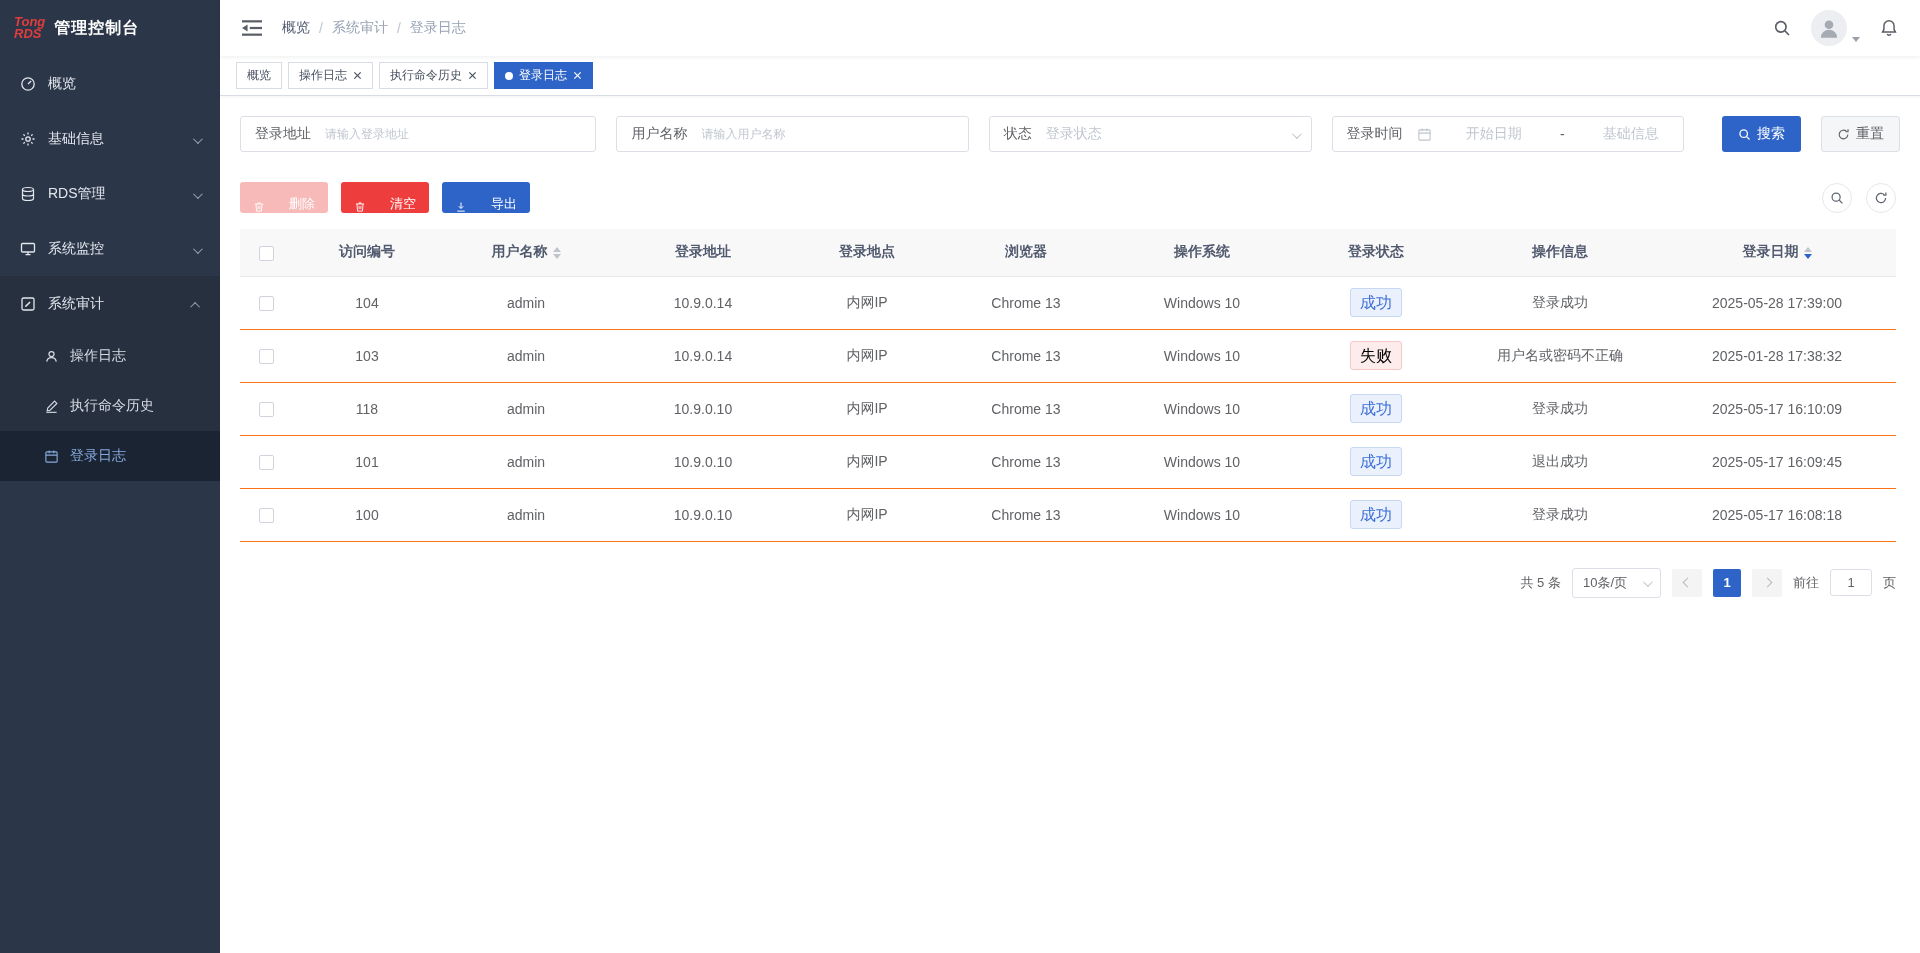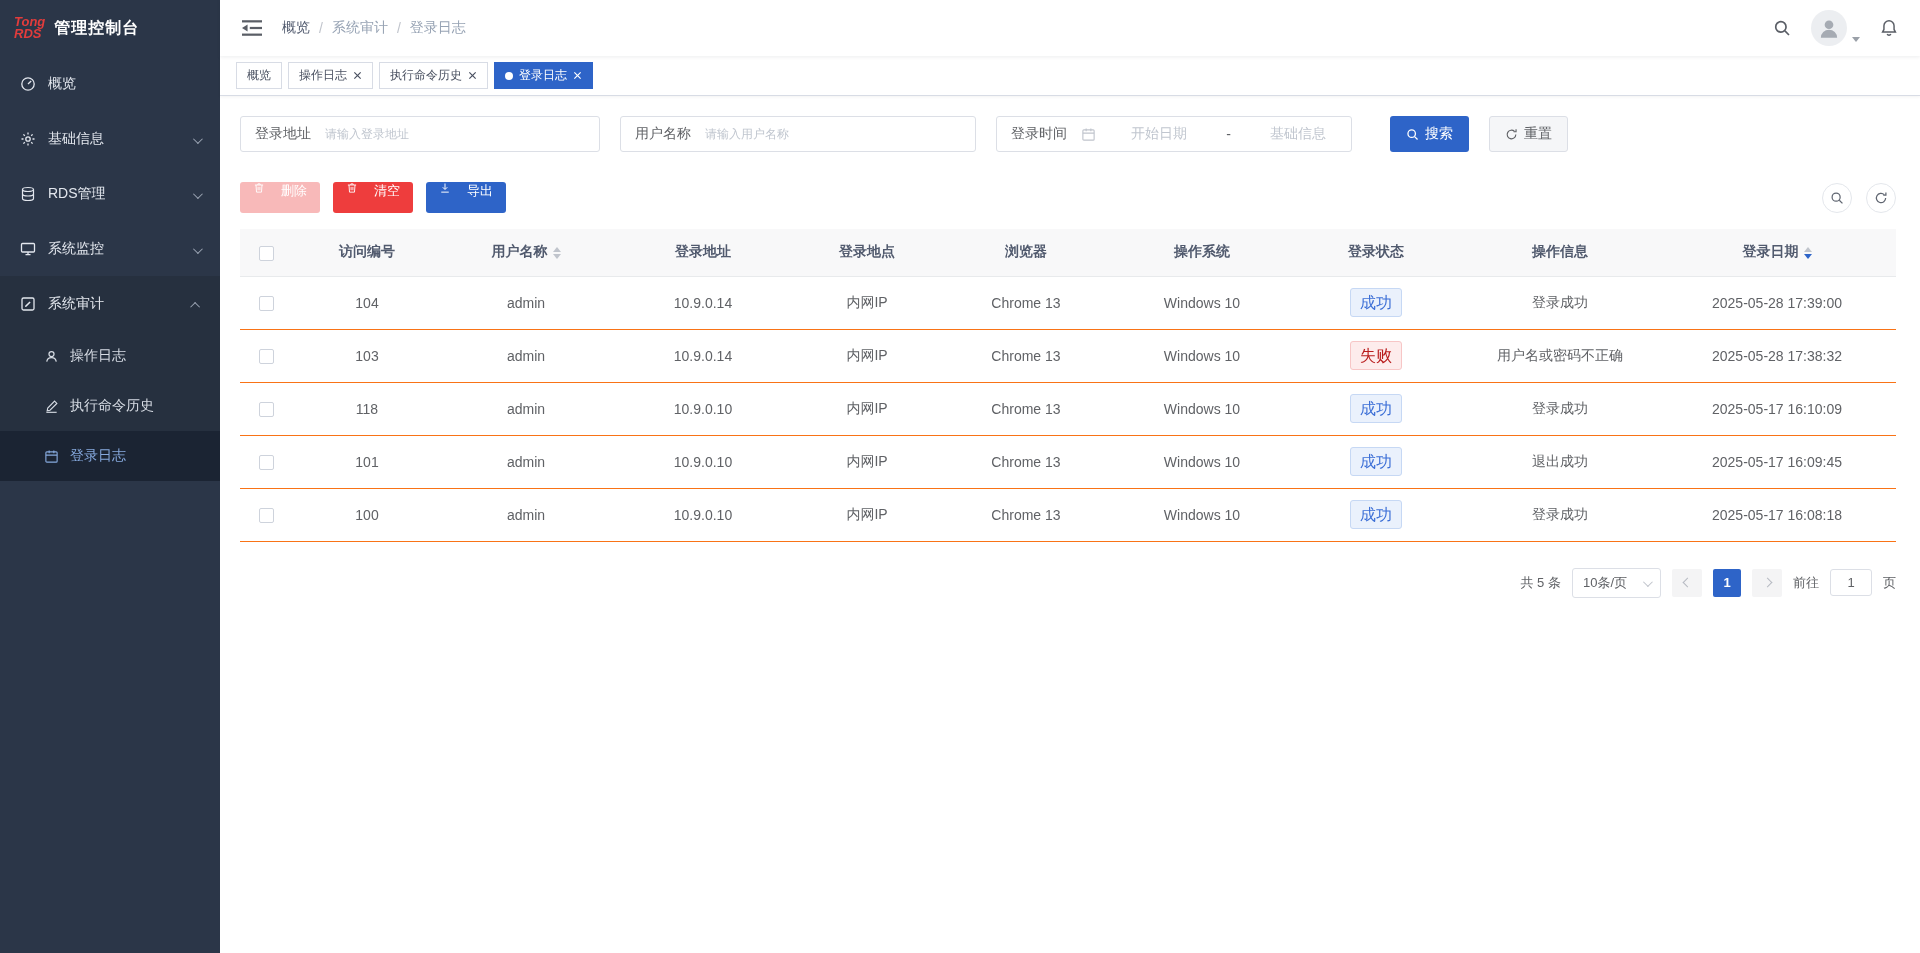--- a/index.html
+++ b/index.html
@@ -69,42 +69,42 @@
   .date-text { flex:1; text-align:center; }
 
   .btn { height:36px; border:1px solid transparent; border-radius:3px; font-size:14px; display:inline-flex; align-items:center; gap:6px; padding:0 15px; cursor:pointer; white-space:nowrap; }
   .btn svg { width:13px; height:13px; }
   .btn-primary { background:#2e64c8; color:#fff; }
   .btn-plain { background:#f5f6f8; border-color:#dcdfe6; color:#606266; }
   .search-btn { margin-left:18px; }
 
   
   .toolbar { display:flex; align-items:center; gap:13px; padding:30px 24px 0 20px; }
-  .btn-sm { height:31px; border:none; border-radius:3px; font-size:13px; display:inline-flex; align-items:flex-start; gap:16px; padding:0 13px; cursor:pointer; white-space:nowrap; }
+  .btn-sm { height:31px; border:none; border-radius:3px; font-size:13px; display:inline-flex; align-items:flex-end; gap:24px; padding:0 13px; cursor:pointer; white-space:nowrap; }
   .btn-sm svg { width:12px; height:12px; }
   .btn-del { background:#f8b9b9; color:#fff; cursor:not-allowed; }
   .btn-clear { background:#ee3d3d; color:#fff; }
   .btn-export { background:#2e64c8; color:#fff; }
   .circle-btns { margin-left:auto; display:flex; gap:14px; }
   .cbtn { width:30px; height:30px; border-radius:50%; border:1px solid #e4e7ec; background:#fff; display:flex; align-items:center; justify-content:center; color:#5f6570; cursor:pointer; }
   .cbtn svg { width:14px; height:14px; }
 
   
   .table-wrap { padding:16px 24px 0 20px; }
   table { width:100%; border-collapse:collapse; table-layout:fixed; }
   thead th { background:#f8f8f9; height:47px; font-size:14px; color:#515a6e; font-weight:bold; text-align:center; border-bottom:1px solid #e8eaec; }
   tbody td { height:53px; font-size:14px; color:#606266; text-align:center; border-bottom:1px solid #f97316; background:#fff; white-space:nowrap; overflow:hidden; }
   .checkbox { display:inline-block; width:15px; height:15px; border:1px solid #ced3dc; border-radius:2px; background:#fff; vertical-align:middle; cursor:pointer; }
   .sorters { display:inline-flex; flex-direction:column; gap:2px; margin-left:5px; vertical-align:middle; }
   .caret-u { width:0; height:0; border-left:4px solid transparent; border-right:4px solid transparent; border-bottom:5px solid #c0c4cc; }
   .caret-d { width:0; height:0; border-left:4px solid transparent; border-right:4px solid transparent; border-top:5px solid #c0c4cc; }
   .caret-d.on { border-top-color:#2e64c8; }
   .badge { display:inline-block; min-width:26px; padding:4px 9px; font-size:16px; border-radius:3px; line-height:1.2; }
   .badge[data-type="success"] { color:#3c6fd6; background:#eaf1fc; border:1px solid #c6d8f4; }
-  .badge[data-type="fail"] { color:#b91c1c; background:#fdecec; border:1px solid #f7c6c6; }
+  .badge[data-type="fail"] { color:#000000; background:#fdecec; border:1px solid #f7c6c6; }
 
   
   .pagination { display:flex; align-items:center; justify-content:flex-end; gap:11px; padding:26px 24px 0 0; font-size:13px; color:#606266; }
   .psel { height:30px; border:1px solid #dcdfe6; border-radius:3px; display:flex; align-items:center; gap:16px; padding:0 10px; cursor:pointer; }
   .psel .sel-chev { color:#c0c4cc; }
   .pbtn { min-width:30px; height:28px; background:#f4f4f5; color:#b6bac2; display:flex; align-items:center; justify-content:center; border-radius:2px; cursor:pointer; }
   .pnum { min-width:28px; height:28px; background:#2e64c8; color:#fff; display:flex; align-items:center; justify-content:center; border-radius:2px; font-weight:bold; cursor:pointer; }
   .goto-input { width:42px; height:27px; border:1px solid #dcdfe6; border-radius:3px; text-align:center; font-size:13px; color:#606266; outline:none; }
 </style>
 </head>
@@ -253,20 +253,25 @@
 
       <div class="filters">
         <div class="fgroup w1">
           <span class="flabel">登录地址</span>
           <input type="text" placeholder="请输入登录地址" style="">
         </div>
         <div class="fgroup w2">
           <span class="flabel">用户名称</span>
           <input type="text" placeholder="请输入用户名称" style="">
         </div>
+        <div class="fgroup w3">
+          <span class="flabel">状态</span>
+          <span class="fplaceholder">登录状态</span>
+          <span class="sel-chev"><i class="chev down"></i></span>
+        </div>
         <div class="fgroup w4">
           <span class="flabel">登录时间</span>
           <svg class="date-icon" viewBox="0 0 16 16">
               <rect x="2" y="3" width="12" height="11" rx="1" fill="none" stroke="currentColor" stroke-width="1.2"></rect>
               <path d="M2 6.5h12M5.5 1.5v3M10.5 1.5v3" fill="none" stroke="currentColor" stroke-width="1.2"></path>
             </svg>
           <span class="fplaceholder date-text">开始日期</span>
           <span class="date-sep">-</span>
           <span class="fplaceholder date-text">基础信息</span>
         </div>
@@ -371,21 +376,21 @@
             <tr>
               <td><span class="checkbox"></span></td>
               <td>103</td>
               <td>admin</td>
               <td>10.9.0.14</td>
               <td>内网IP</td>
               <td>Chrome 13</td>
               <td>Windows 10</td>
               <td><span class="badge" data-type="fail">失败</span></td>
               <td>用户名或密码不正确</td>
-              <td>2025-05-28 17:38:32</td>
+              <td>2025-01-28 17:38:32</td>
             </tr>
             <tr>
               <td><span class="checkbox"></span></td>
               <td>118</td>
               <td>admin</td>
               <td>10.9.0.10</td>
               <td>内网IP</td>
               <td>Chrome 13</td>
               <td>Windows 10</td>
               <td><span class="badge" data-type="success">成功</span></td>

